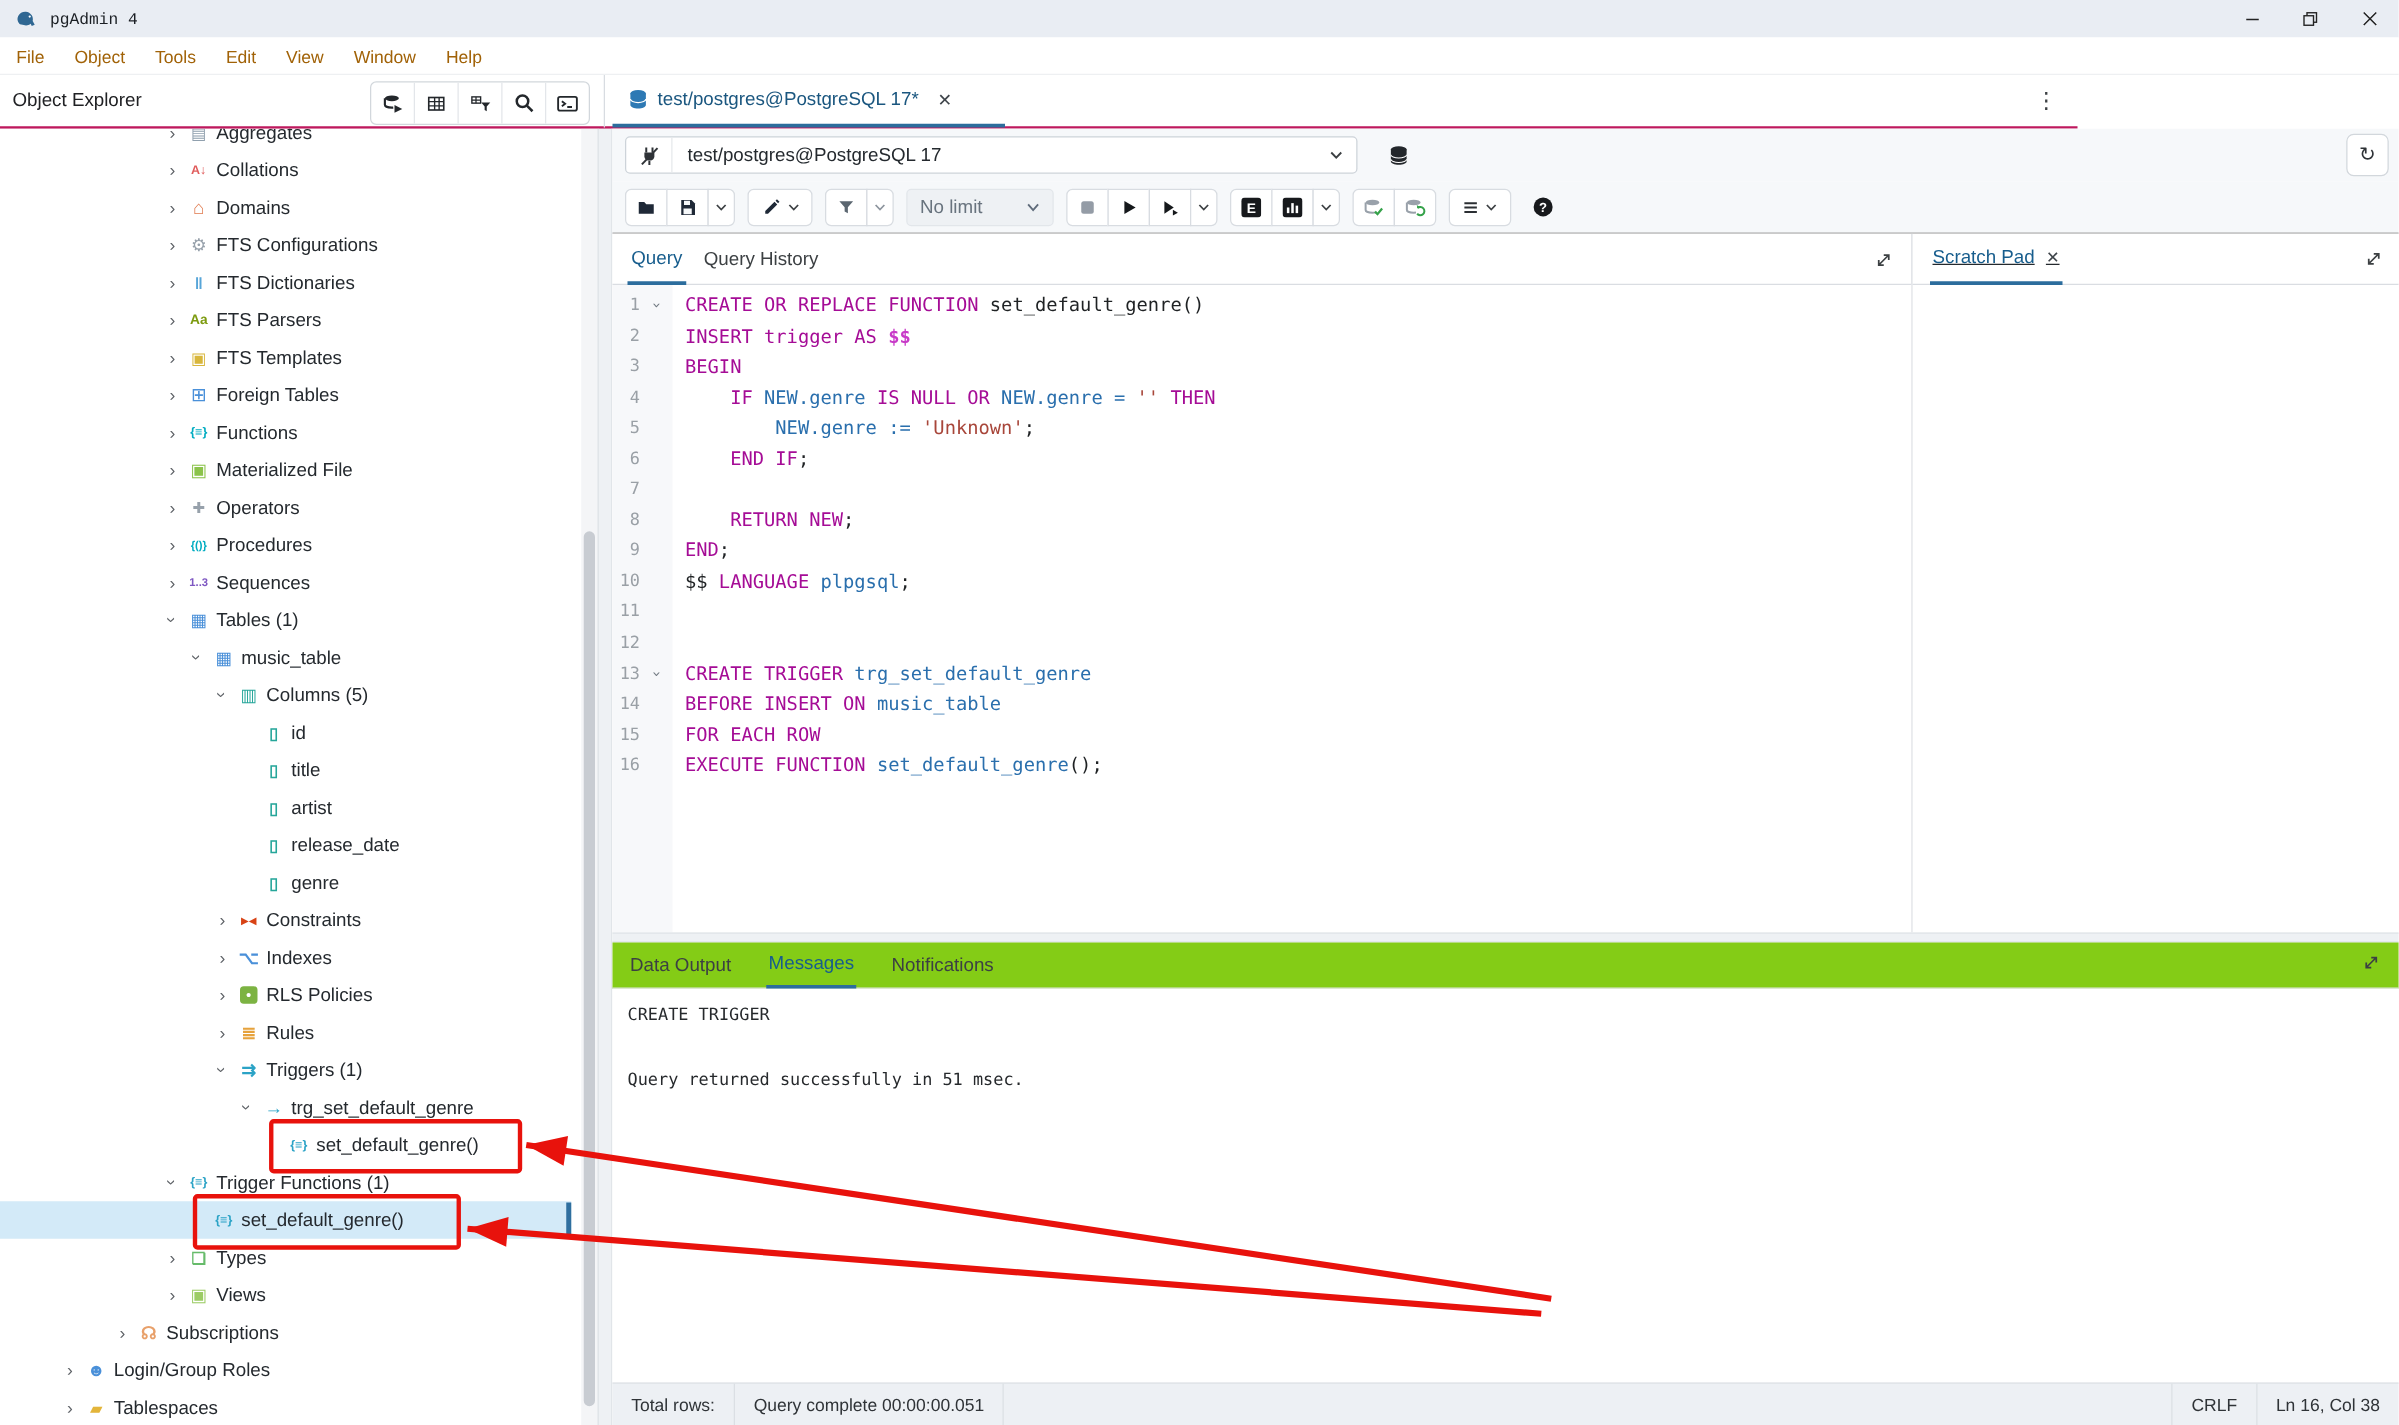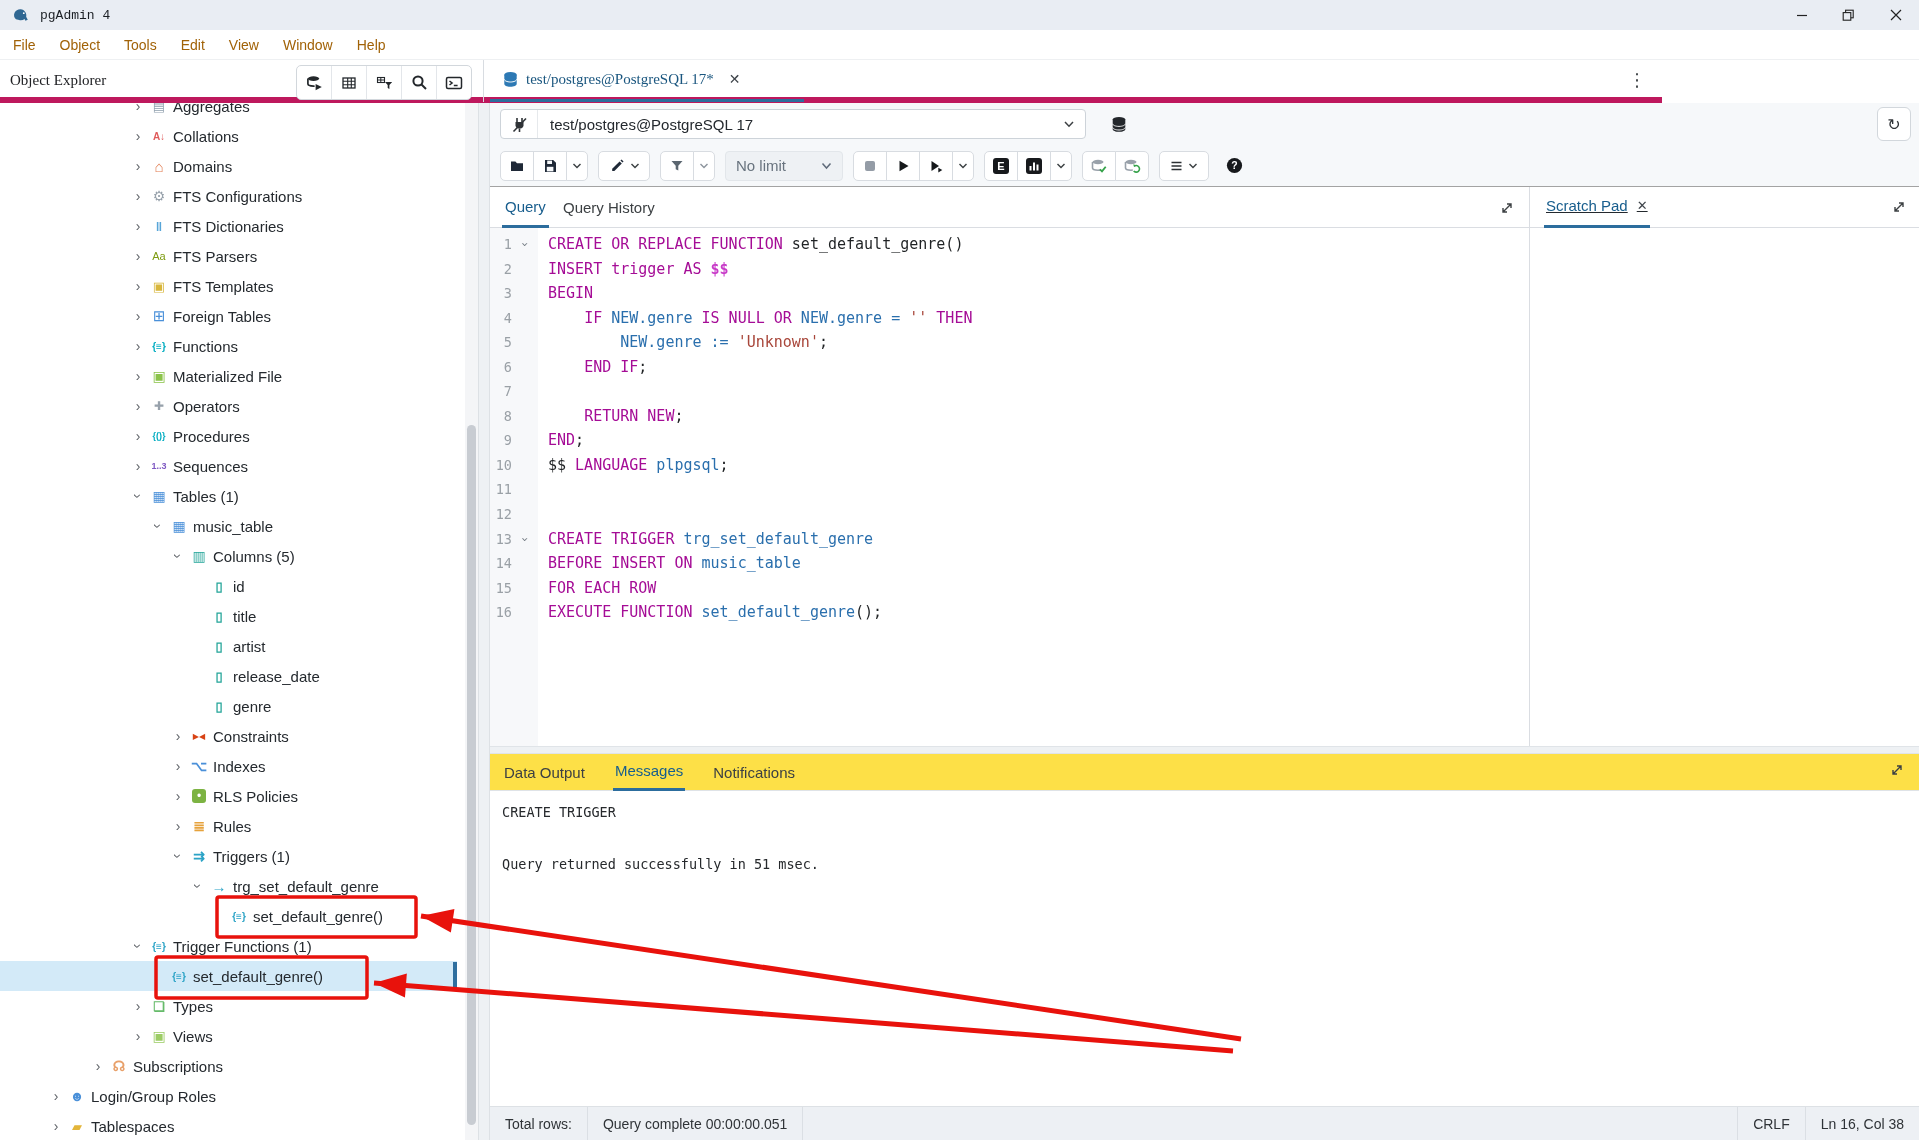--- a/index.html
+++ b/index.html
@@ -16,21 +16,21 @@
   .win-btn{width:47px;height:30px;display:flex;align-items:center;justify-content:center;}
 
   
   .menubar{position:absolute;left:0;top:30px;width:1919px;height:30px;background:#fff;
            display:flex;align-items:center;gap:24px;padding-left:13px;box-sizing:border-box;
            border-bottom:1px solid #eef0f2;}
   .menu-item{font-size:14px;color:#a16207;white-space:nowrap;}
 
   
   .headerband{position:absolute;left:0;top:60px;width:1662px;height:43px;background:#fff;
-              border-bottom:6px solid #be185d;box-sizing:border-box;font-family:Liberation Serif, serif;}
+              border-bottom:2px solid #be185d;box-sizing:border-box;}
   .oe-title{position:absolute;left:10px;top:12px;font-size:15px;color:#202124;}
   .oe-tools{position:absolute;left:296px;top:5px;height:33px;display:flex;border:1px solid #d2d7dc;
             border-radius:5px;background:#fff;overflow:hidden;}
   .oe-tool{width:34px;display:flex;align-items:center;justify-content:center;border-left:1px solid #e3e6ea;}
   .oe-tool:first-child{border-left:none;}
   .band-vline{position:absolute;left:483px;top:0;height:42px;border-left:1px solid #d8dce1;}
   .qt-tab{position:absolute;left:490px;top:0;height:42px;width:314px;display:flex;align-items:center;
           gap:8px;padding-left:13px;box-sizing:border-box;border-bottom:3px solid #2c6d9d;}
   .qt-tab-title{font-size:15px;color:#1a567f;white-space:nowrap;}
   .qt-tab-close{font-size:14px;color:#3f454b;margin-left:7px;}
@@ -109,21 +109,21 @@
   .tk-kw{color:#a50c96;font-weight:normal;}
   .tk-id{color:#2a6fad;}
   .tk-str{color:#a8463a;}
   .tk-op{color:#2a6fad;}
   .tk-dl{color:#c83bc8;font-weight:bold;}
   .tk-pl{color:#1f2224;}
 
   .hsplit{position:absolute;left:0;top:643px;right:0;height:8px;background:#eef1f4;
           border-top:1px solid #e0e4e8;border-bottom:1px solid #e0e4e8;box-sizing:border-box;}
 
-  .out-tabs{position:absolute;left:0;top:651px;right:0;height:37px;background:#fde047;
+  .out-tabs{position:absolute;left:0;top:651px;right:0;height:37px;background:#84cc16;
             border-bottom:1px solid #dfe3e7;display:flex;align-items:center;gap:26px;
             padding-left:12px;box-sizing:border-box;}
   .out-tab{height:37px;display:flex;align-items:center;font-size:15px;color:#3c4043;
            box-sizing:border-box;padding:0 2px;}
   .out-tab.active{color:#175d8d;border-bottom:3px solid #2c6d9d;}
 
   .messages{position:absolute;left:0;top:688px;right:0;height:315px;background:#fff;
             font-family:"DejaVu Sans Mono",monospace;font-size:13.5px;color:#26292c;
             padding:8px 0 0 12px;box-sizing:border-box;}
   .msg-line{height:26px;line-height:26px;white-space:pre;}
@@ -254,21 +254,21 @@
         <span class="ticon" style="font-size: 14px; color: rgb(151, 161, 171);">⚙</span>
         <span class="tlabel">FTS Configurations</span>
       </div>
       <div class="tree-row" style="top: 108px; padding-left: 128px;">
         <span class="chev">›</span>
         <span class="ticon" style="font-size: 13px; color: rgb(87, 165, 216); font-weight: bold;">‖</span>
         <span class="tlabel">FTS Dictionaries</span>
       </div>
       <div class="tree-row" style="top: 138px; padding-left: 128px;">
         <span class="chev">›</span>
-        <span class="ticon" style="font-size: 11px; color: rgb(125, 155, 16); font-weight: normal;">Aa</span>
+        <span class="ticon" style="font-size: 11px; color: rgb(125, 155, 16); font-weight: bold;">Aa</span>
         <span class="tlabel">FTS Parsers</span>
       </div>
       <div class="tree-row" style="top: 168px; padding-left: 128px;">
         <span class="chev">›</span>
         <span class="ticon" style="font-size: 13px; color: rgb(216, 182, 60);">▣</span>
         <span class="tlabel">FTS Templates</span>
       </div>
       <div class="tree-row" style="top: 198px; padding-left: 128px;">
         <span class="chev">›</span>
         <span class="ticon" style="font-size: 15px; color: rgb(74, 144, 217);">⊞</span>

